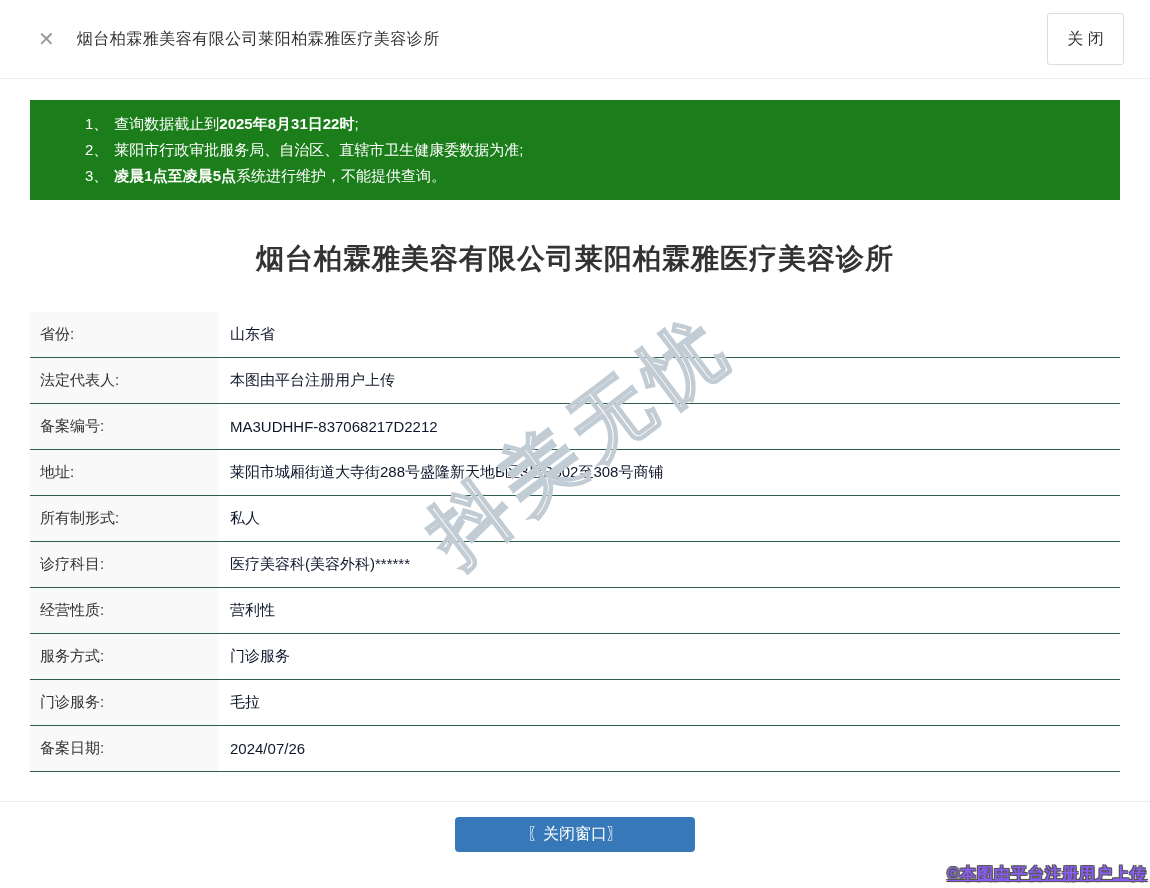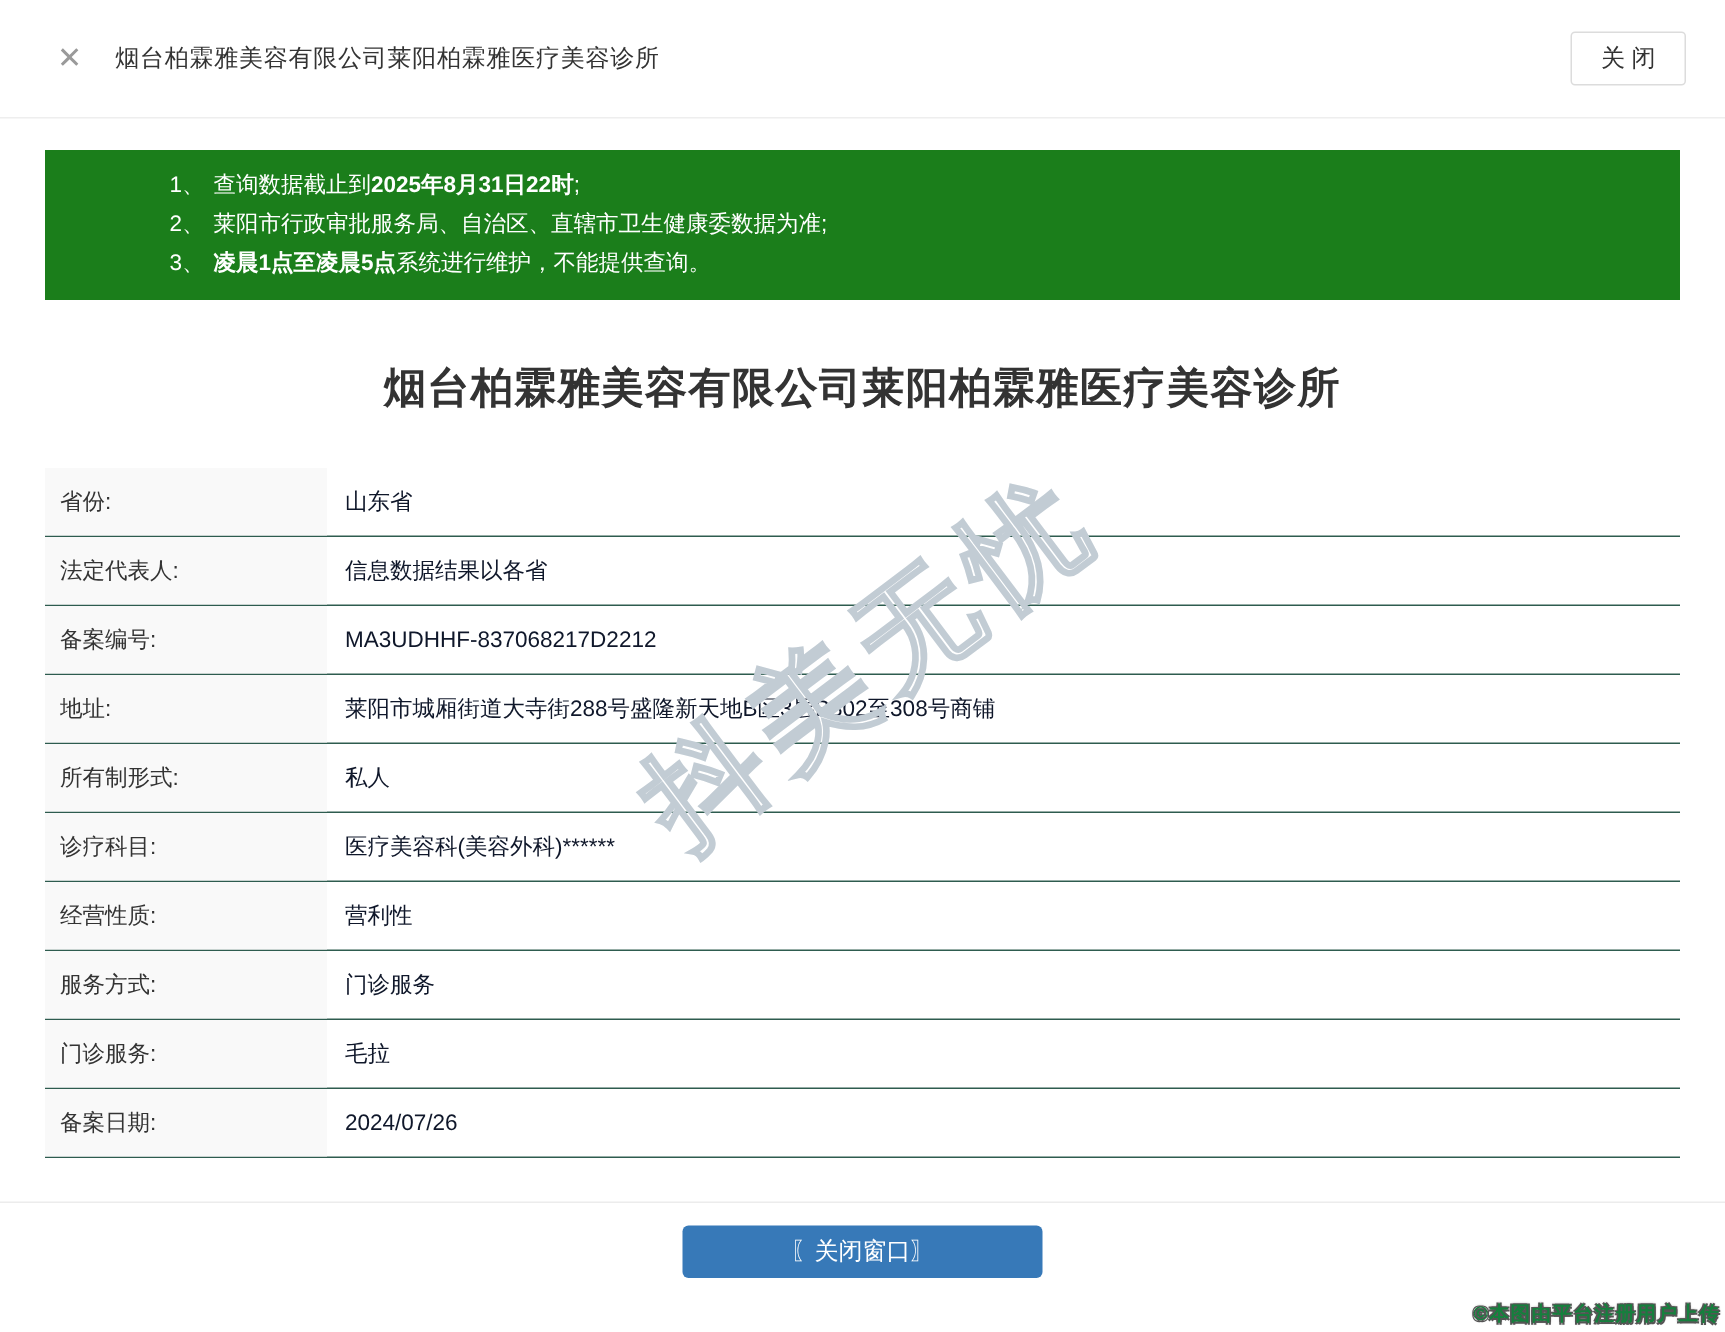--- a/index.html
+++ b/index.html
@@ -33,32 +33,32 @@
     font-size:16px;
     color:#333;
     letter-spacing:0.5px;
   }
   .close-btn {
     margin-left:auto;
     background:#fff;
     border:1px solid #dcdcdc;
     border-radius:3px;
     width:77px;
-    height:36px;
+    height:52px;
     font-size:16px;
     color:#333;
     cursor:pointer;
     font-family:inherit;
   }
   
   .notice {
     margin:21px 30px 0 30px;
     background:var(--green,#1b7e1b);
     color:#fff;
-    padding:11px 20px 11px 83px;
+    padding:11px 20px 11px 55px;
     font-size:15px;
     line-height:26px;
   }
   .notice .line { white-space:nowrap; }
   .notice .num { margin-right:6px; }
   .notice .b { font-weight:bold; }
   
   .detail-title {
     margin-top:40px;
     text-align:center;
@@ -135,28 +135,29 @@
     transform:rotate(-37deg);
     pointer-events:none;
     user-select:none;
     white-space:nowrap;
   }
   
   .credit {
     position:absolute;
     right:3px;
     bottom:3px;
-    font-size:13px;
+    font-size:16px;
     font-weight:bold;
-    color:#15803d;
+    color:#8b5cf6;
     text-shadow:
       -1px -1px 0 #555, 1px -1px 0 #555,
       -1px 1px 0 #555, 1px 1px 0 #555,
       0 0 2px #333;
     letter-spacing:1px;
+    text-decoration:underline;
   }
 </style>
 </head>
 <body>
 
 <div class="header">
   <span class="close-x">✕</span>
   <span class="header-title">烟台柏霖雅美容有限公司莱阳柏霖雅医疗美容诊所</span>
   <button class="close-btn">关 闭</button>
 </div>
@@ -174,21 +175,21 @@
 
 <div class="detail-table">
 
     <div class="trow">
       <div class="tlabel">省份:</div>
       <div class="tvalue">山东省</div>
     </div>
 
     <div class="trow">
       <div class="tlabel">法定代表人:</div>
-      <div class="tvalue">信息数据结果以各省</div>
+      <div class="tvalue">本图由平台注册用户上传</div>
     </div>
 
     <div class="trow">
       <div class="tlabel">备案编号:</div>
       <div class="tvalue">MA3UDHHF-837068217D2212</div>
     </div>
 
     <div class="trow">
       <div class="tlabel">地址:</div>
       <div class="tvalue">莱阳市城厢街道大寺街288号盛隆新天地B区3层B302至308号商铺</div>

